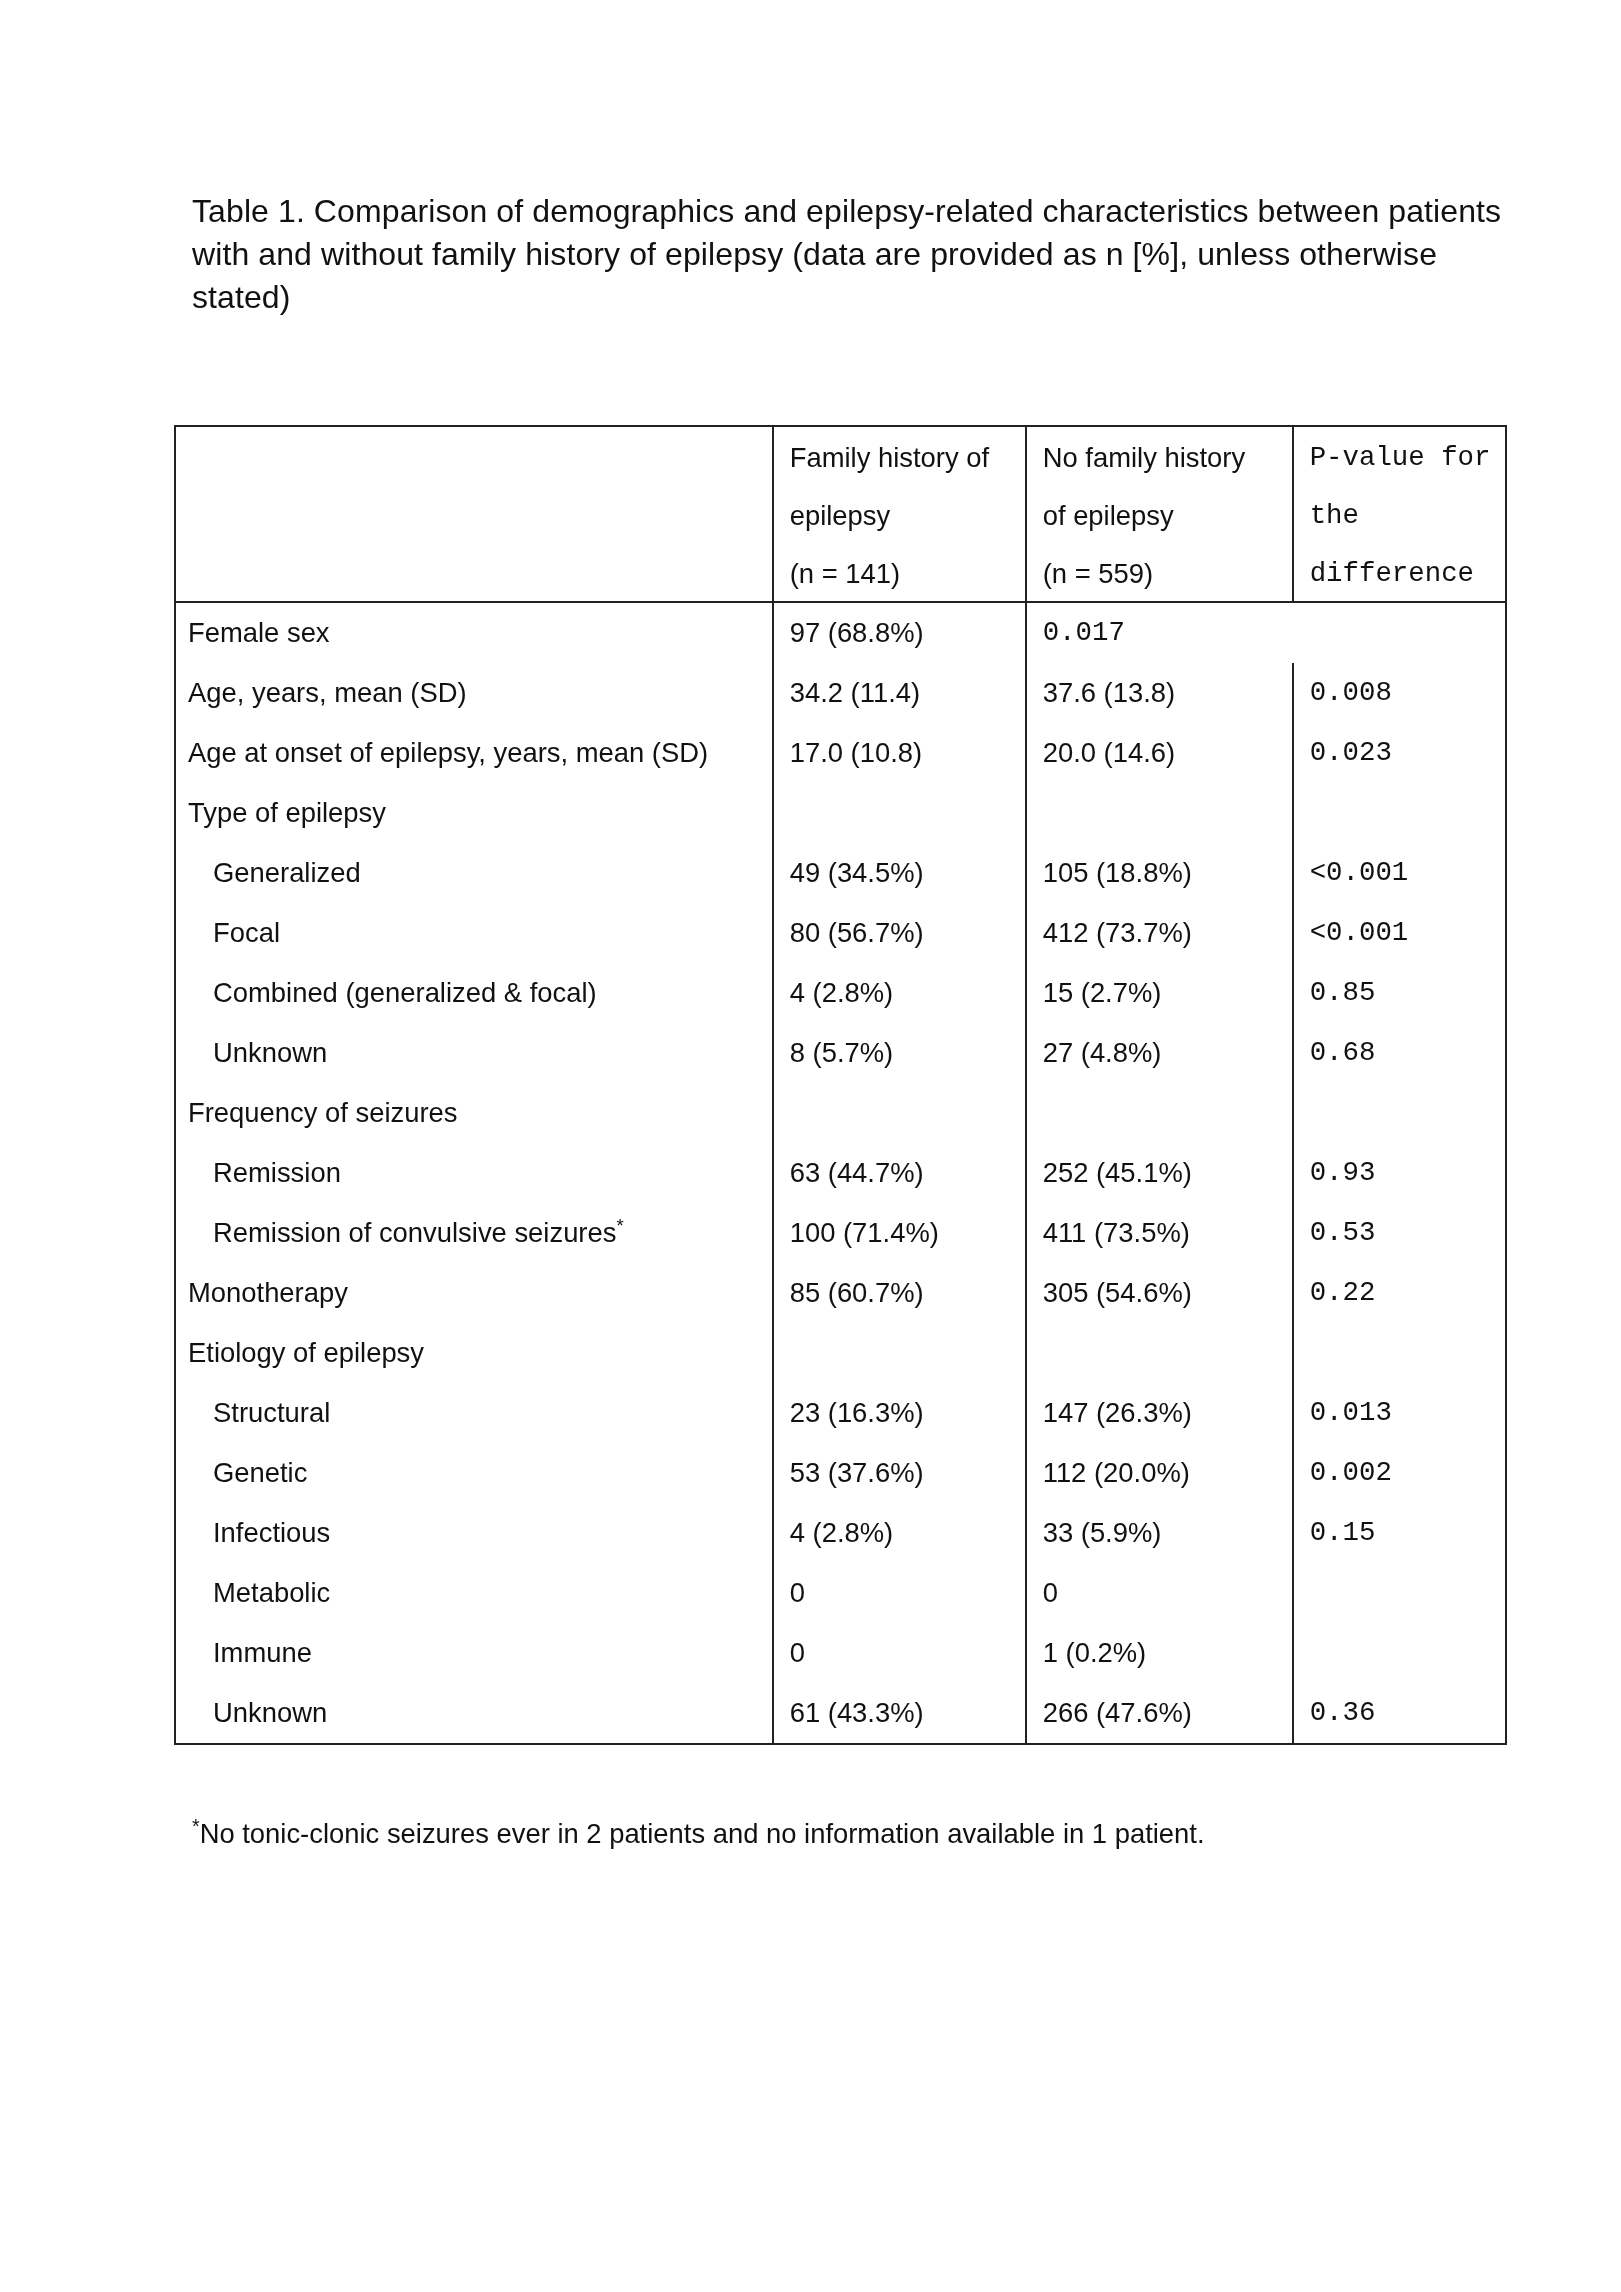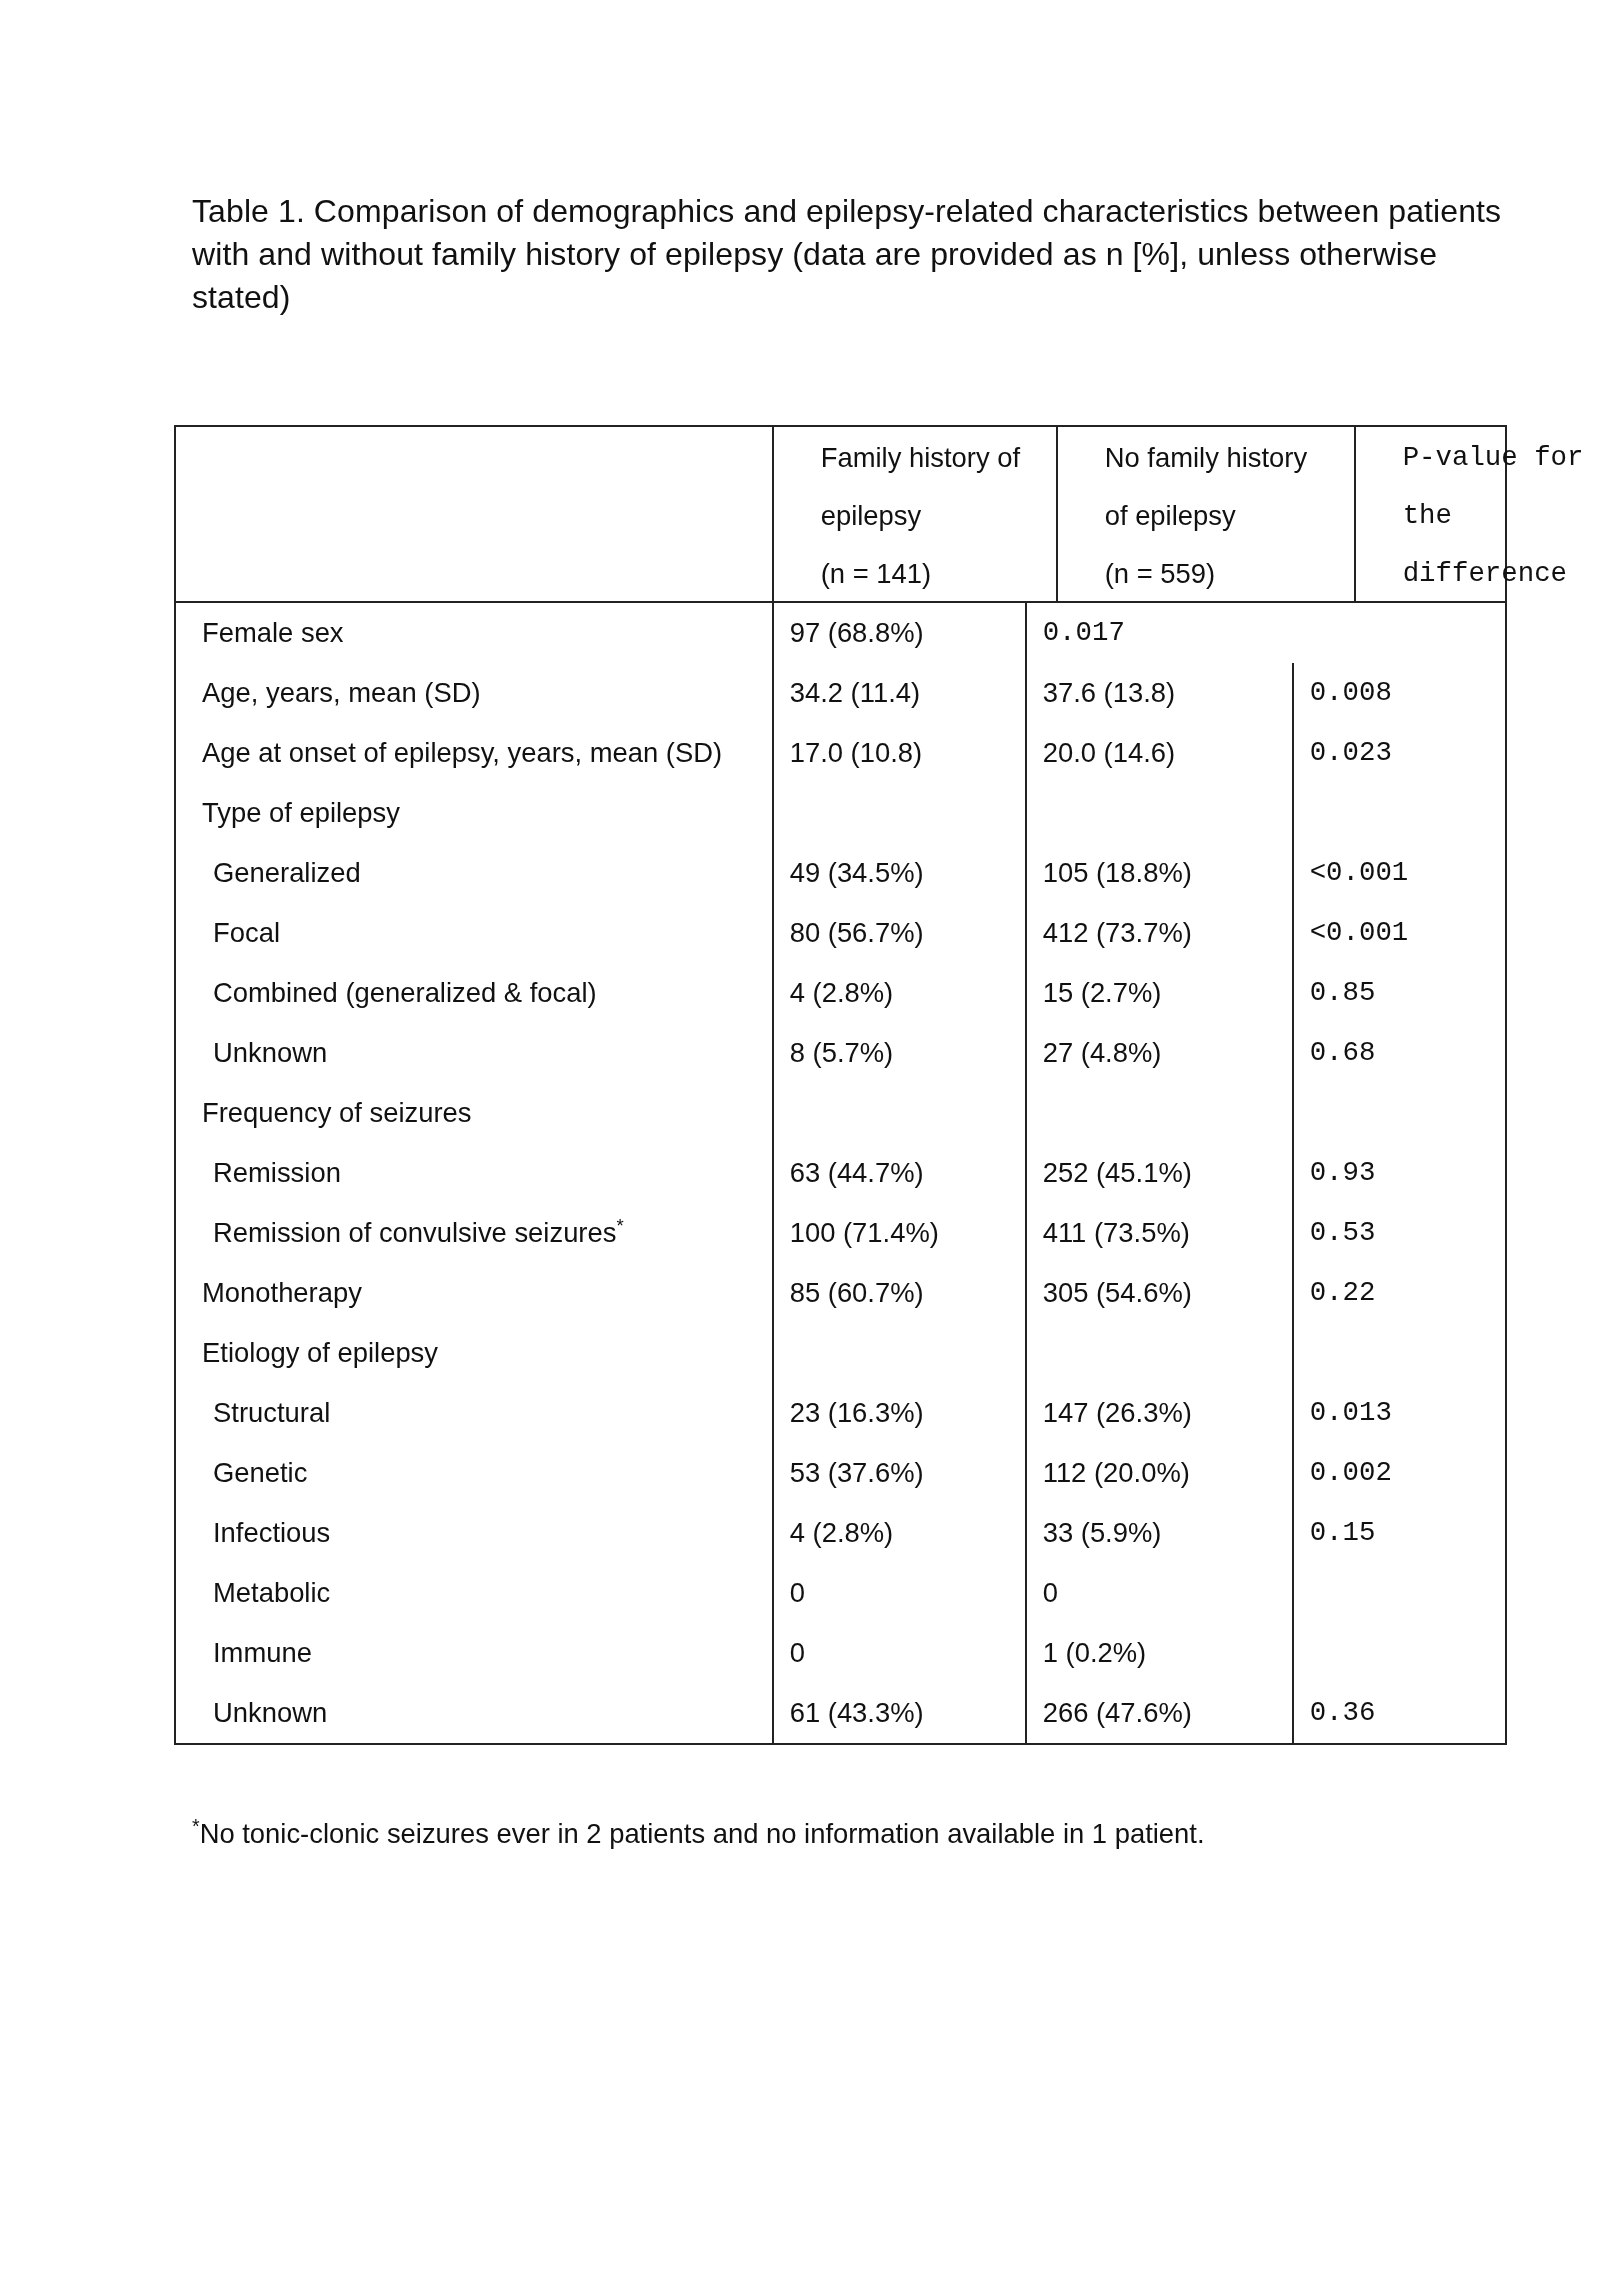--- a/index.html
+++ b/index.html
@@ -34,21 +34,20 @@
     border-right:2px solid #222;
     border-top:2.9px solid #222;
     border-bottom:2.9px solid #222;
     background:#ffffff;
   }
   .thead {
     display:grid;
     grid-template-columns:598px 253px 267px 212px;
     height:174px;
     border-bottom:2.9px solid #222;
-    gap:31px;
   }
   .hcell {
     box-sizing:border-box;
     font-size:27.4px;
     line-height:58px;
     padding-top:2px;
     padding-left:15.7px;
     white-space:nowrap;
     overflow:hidden;
   }
@@ -56,21 +55,21 @@
     display:grid;
     grid-template-columns:598px 253px 267px 212px;
     height:60px;
   }
   .cell {
     box-sizing:border-box;
     font-size:27.4px;
     line-height:60px;
     white-space:nowrap;
   }
-  .c1 { padding-left:26px; }
+  .c1 { padding-left:12px; }
   .trow.indent .c1 { padding-left:37px; }
   .c2, .c3 { padding-left:15.7px; }
   .c4 { padding-left:15.7px;font-family:Liberation Mono, monospace; }
   .c1, .c2, .c3 { border-right:2px solid #222; }
   .cell sup, .hcell sup { font-size:18.6px; line-height:0; }
 
   
   .footnote {
     position:absolute;
     left:192px;

